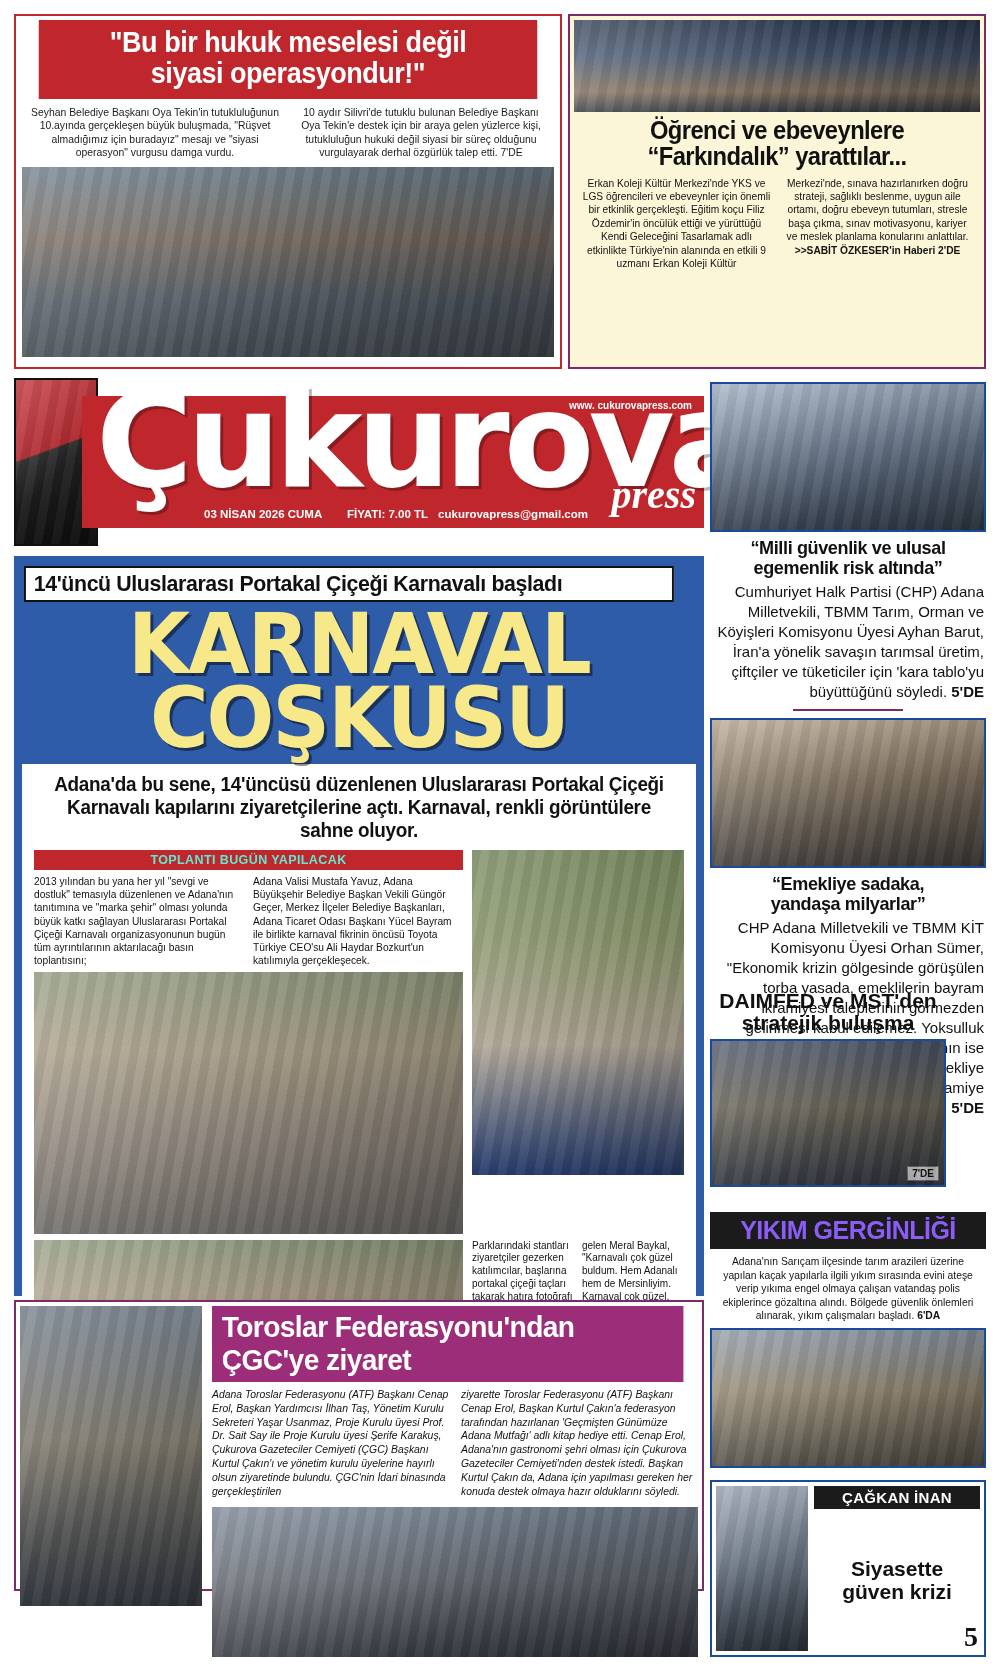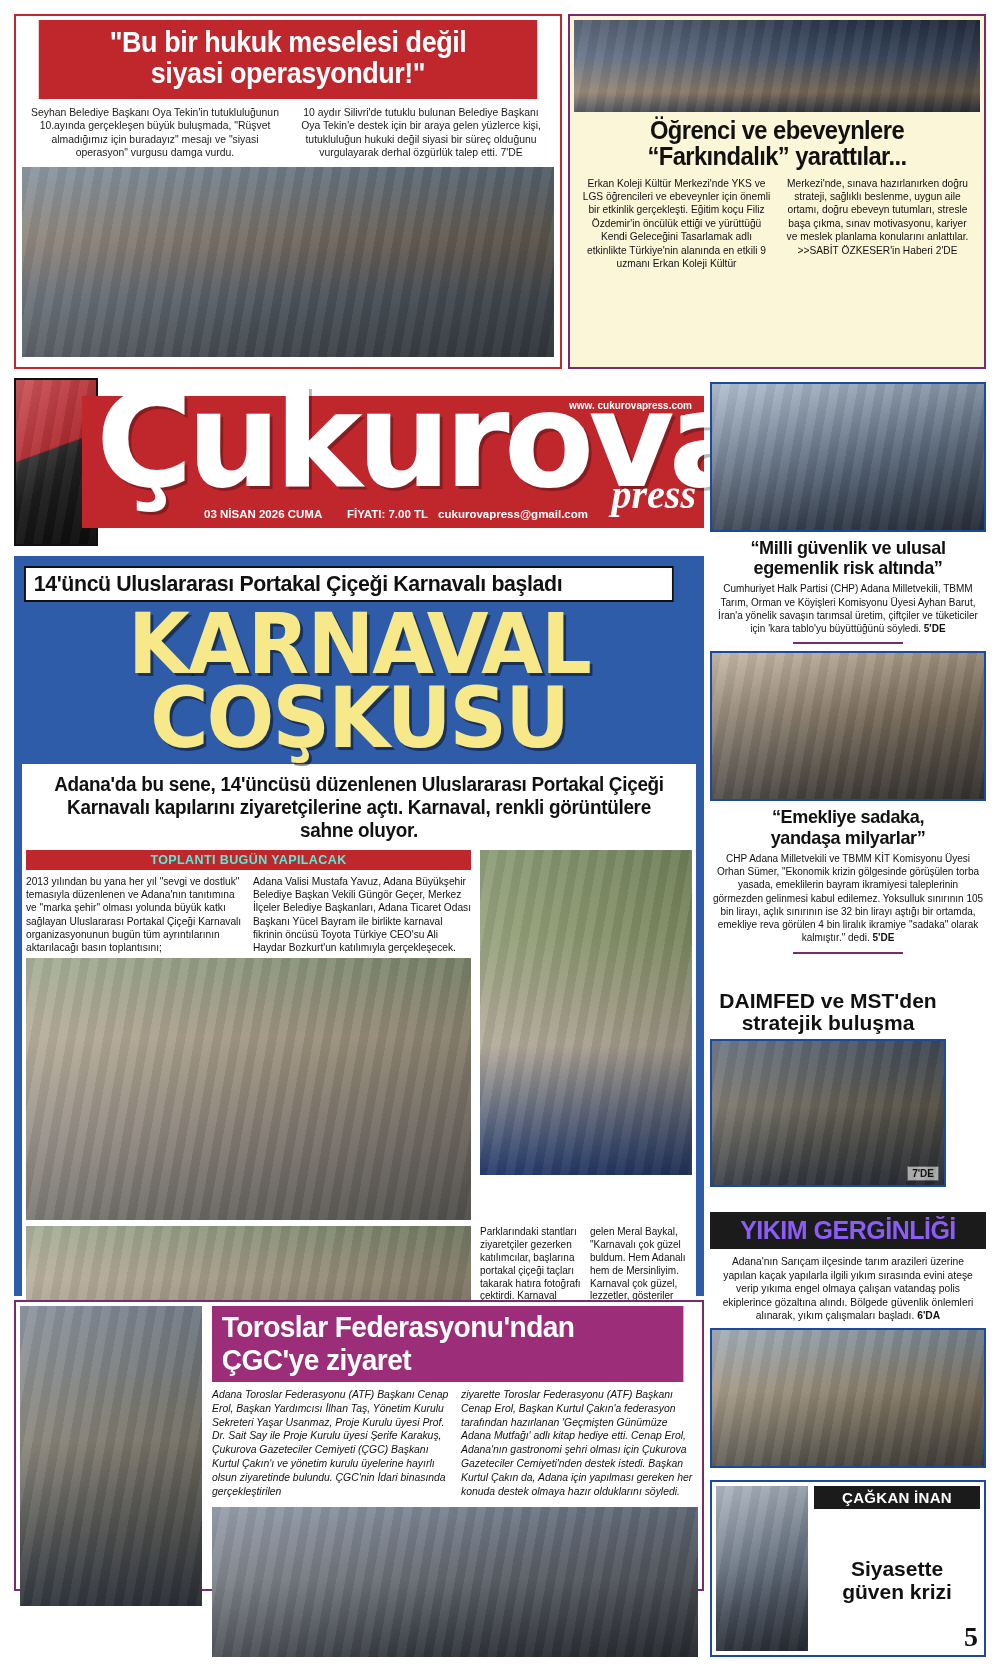--- a/index.html
+++ b/index.html
@@ -57,21 +57,21 @@
   .tr-photo{ height:92px; margin-bottom:4px; }
   .tr-head{
     text-align:center; font-weight:bold; font-size:25px; line-height:1.03;
     color:#111; letter-spacing:-.6px;
     font-family:"Liberation Sans Narrow","Liberation Sans",sans-serif;
     transform:scaleX(.95); transform-origin:center;
     padding:2px 0 4px;
   }
   .tr-cols{ display:flex; gap:12px; padding:3px 8px 0; }
   .tr-cols p{ flex:1; font-size:10.2px; line-height:1.32; text-align:center; }
-  .tr-cols b{ font-weight:normal; }
+  .tr-cols b{ font-weight:bold; }
 
   
   .masthead{ position:absolute; left:14px; top:378px; width:690px; height:168px; }
   .mh-flag{ position:absolute; left:0; top:0; width:84px; height:168px; border:2px solid #111; }
   .mh-red{
     position:absolute; left:68px; top:18px; right:0; height:132px;
     background:#c0272d;
   }
   .mh-title{
     position:absolute; left:82px; top:-4px; font-size:132px; font-weight:bold;
@@ -96,21 +96,21 @@
 
   
   .rs{ position:absolute; left:710px; top:382px; width:276px; }
   .rs-photo{ height:150px; border:2px solid #1a4a9c; }
   .rs-head{
     text-align:center; font-weight:bold; font-size:19px; line-height:1.06;
     letter-spacing:-.4px; margin:6px 0 4px;
     font-family:"Liberation Sans Narrow","Liberation Sans",sans-serif;
     transform:scaleX(.95); transform-origin:center;
   }
-  .rs-body{ font-size:10px; line-height:1.33; text-align:center; padding:0 2px; }
+  .rs-body{ font-size:15px; line-height:1.33; text-align:right; padding:0 2px; }
   .rs-body b{ font-weight:bold; }
   .rs-rule{ width:110px; height:2px; background:#7b2a6b; margin:7px auto; }
   .rs-photo2{ height:120px; border:2px solid #1a4a9c; position:relative; }
   .page-tag{
     position:absolute; right:5px; bottom:4px; background:#fff; color:#111;
     font-size:10px; font-weight:bold; padding:1px 4px; border:1px solid #888;
   }
 
   
   .main{
@@ -123,21 +123,21 @@
     font-family:"Liberation Sans Narrow","Liberation Sans",sans-serif;
     transform:scaleX(.97); transform-origin:left;
   }
   .bighead{
     text-align:center; color:#f7e98a; font-weight:bold; font-size:84px;
     line-height:.88; letter-spacing:-2px; padding:2px 0 8px;
     font-family:"DejaVu Sans", sans-serif;
     text-shadow:3px 3px 0 rgba(0,0,0,.45);
     transform:scaleX(.95); transform-origin:center;
   }
-  .main-white{ background:#fff; padding:8px 4px 8px; }
+  .main-white{ background:#fff; padding:8px 12px 8px; }
   .main-lead{
     text-align:center; font-weight:bold; font-size:19.5px; line-height:1.18;
     letter-spacing:-.3px; padding:1px 4px 8px;
     font-family:"Liberation Sans Narrow","Liberation Sans",sans-serif;
     transform:scaleX(.97); transform-origin:center;
   }
   .tag-red{
     display:block; background:#c0272d; color:#5eead4; text-align:center;
     font-weight:bold; font-size:12.5px; letter-spacing:.4px; padding:3px 8px;
     font-family:"Liberation Sans Narrow","Liberation Sans",sans-serif;

